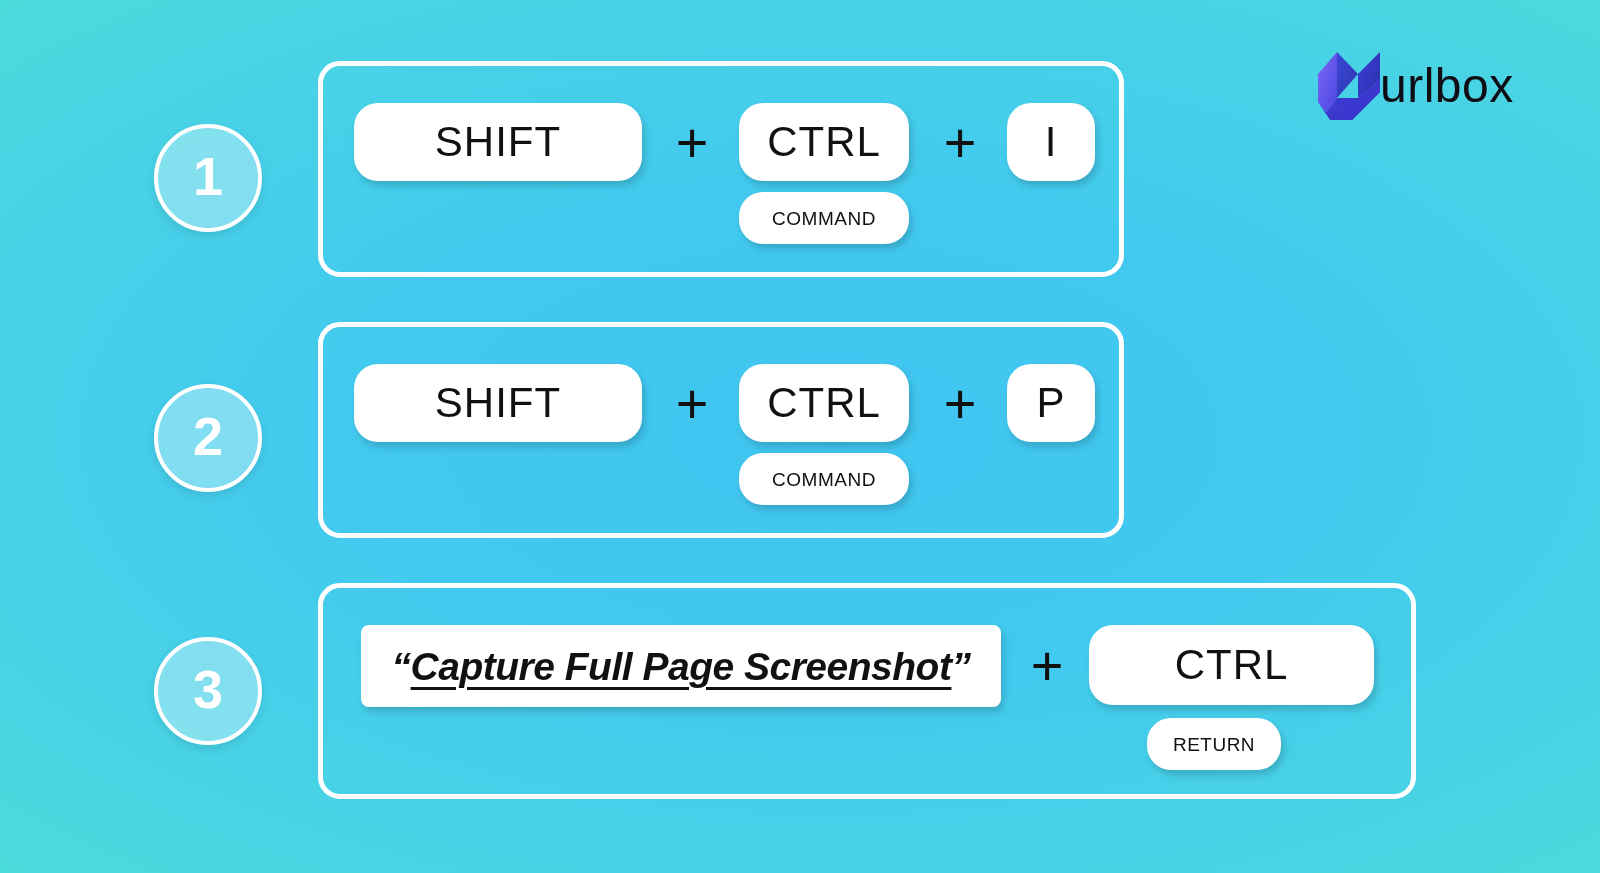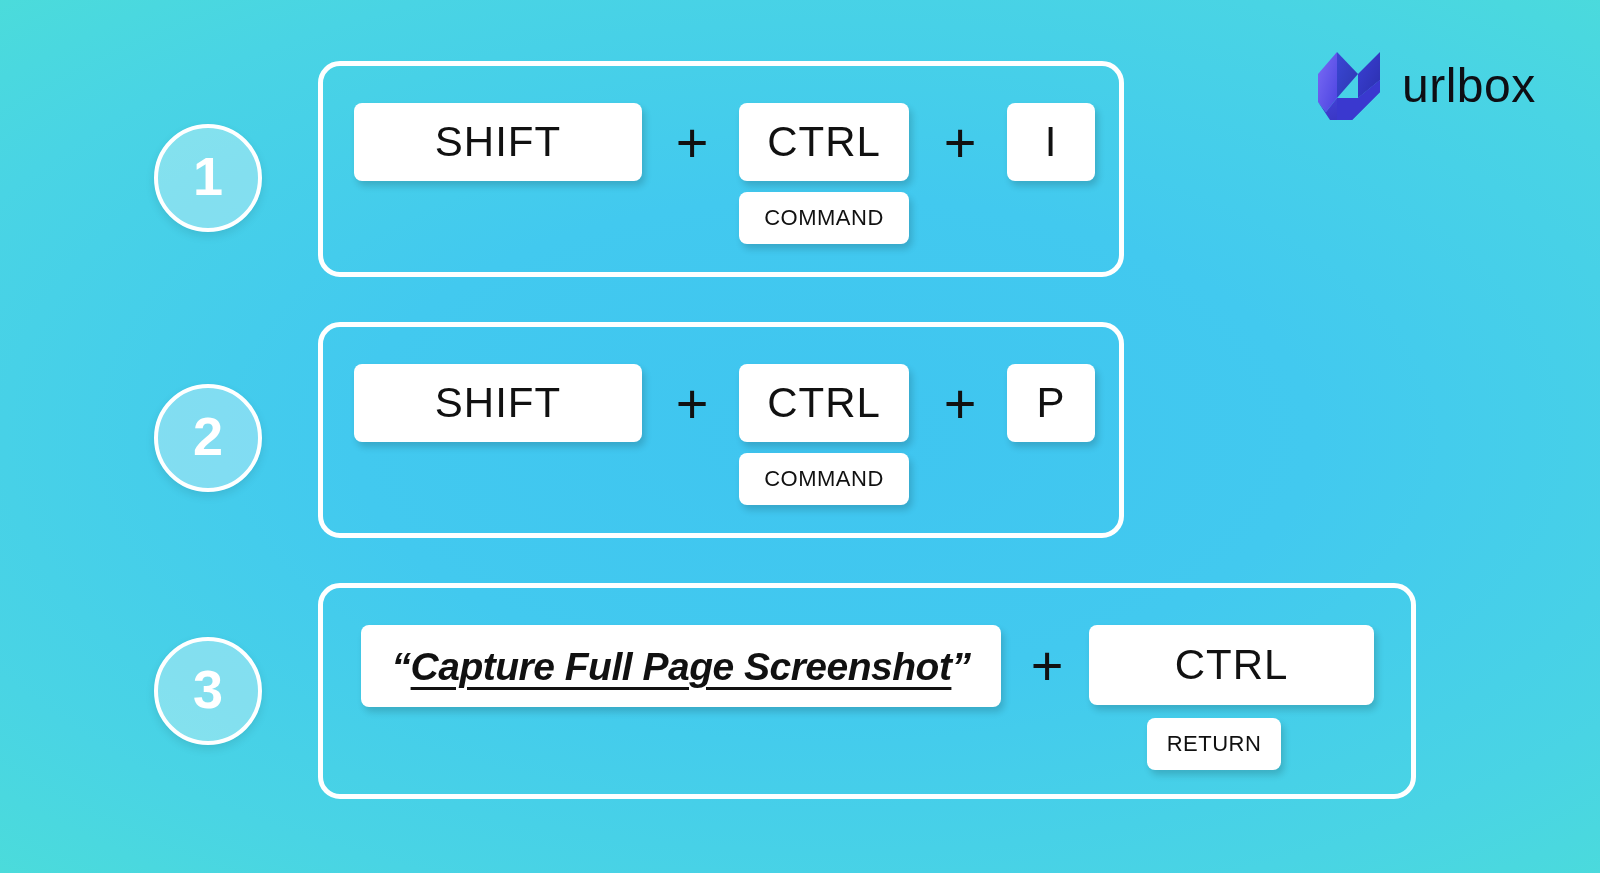--- a/index.html
+++ b/index.html
@@ -46,36 +46,36 @@
   .step-card {
     position: absolute;
     border: 5px solid #ffffff;
     border-radius: 22px;
   }
 
   
   .key {
     position: absolute;
     background: #ffffff;
-    border-radius: 8px;
+    border-radius: 24px;
     display: flex;
     align-items: center;
     justify-content: center;
     box-shadow: 3px 5px 7px rgba(0,0,0,0.16);
     color: #111111;
   }
   .key .label {
     font-weight: 500;
     line-height: 1;
     white-space: nowrap;
     color: #111111;
   }
 
   .key.big   .label { font-size: 42px; letter-spacing: 1px; }
-  .key.small .label { font-size: 22px; letter-spacing: 0.5px; }
+  .key.small .label { font-size: 19px; letter-spacing: 0.5px; }
 
   .key.phrase { border-radius: 8px; }
   .key.phrase .label {
     font-size: 39px;
     font-style: italic;
     font-weight: 600;
     letter-spacing: -0.5px;
   }
   .key.phrase .label .u {
     text-decoration: underline;
@@ -96,21 +96,20 @@
     user-select: none;
   }
 
   
   #brand {
     position: absolute;
     left: 1296px;
     top: 46px;
     display: flex;
     align-items: center;
-    gap: 22px;
     text-align: center;
   }
   #brand .mark { width: 84px; height: 80px; display: block; }
   #brand .wordmark {
     font-size: 48px;
     font-weight: 500;
     color: #0e0e14;
     letter-spacing: 0.5px;
     line-height: 1;
   }

